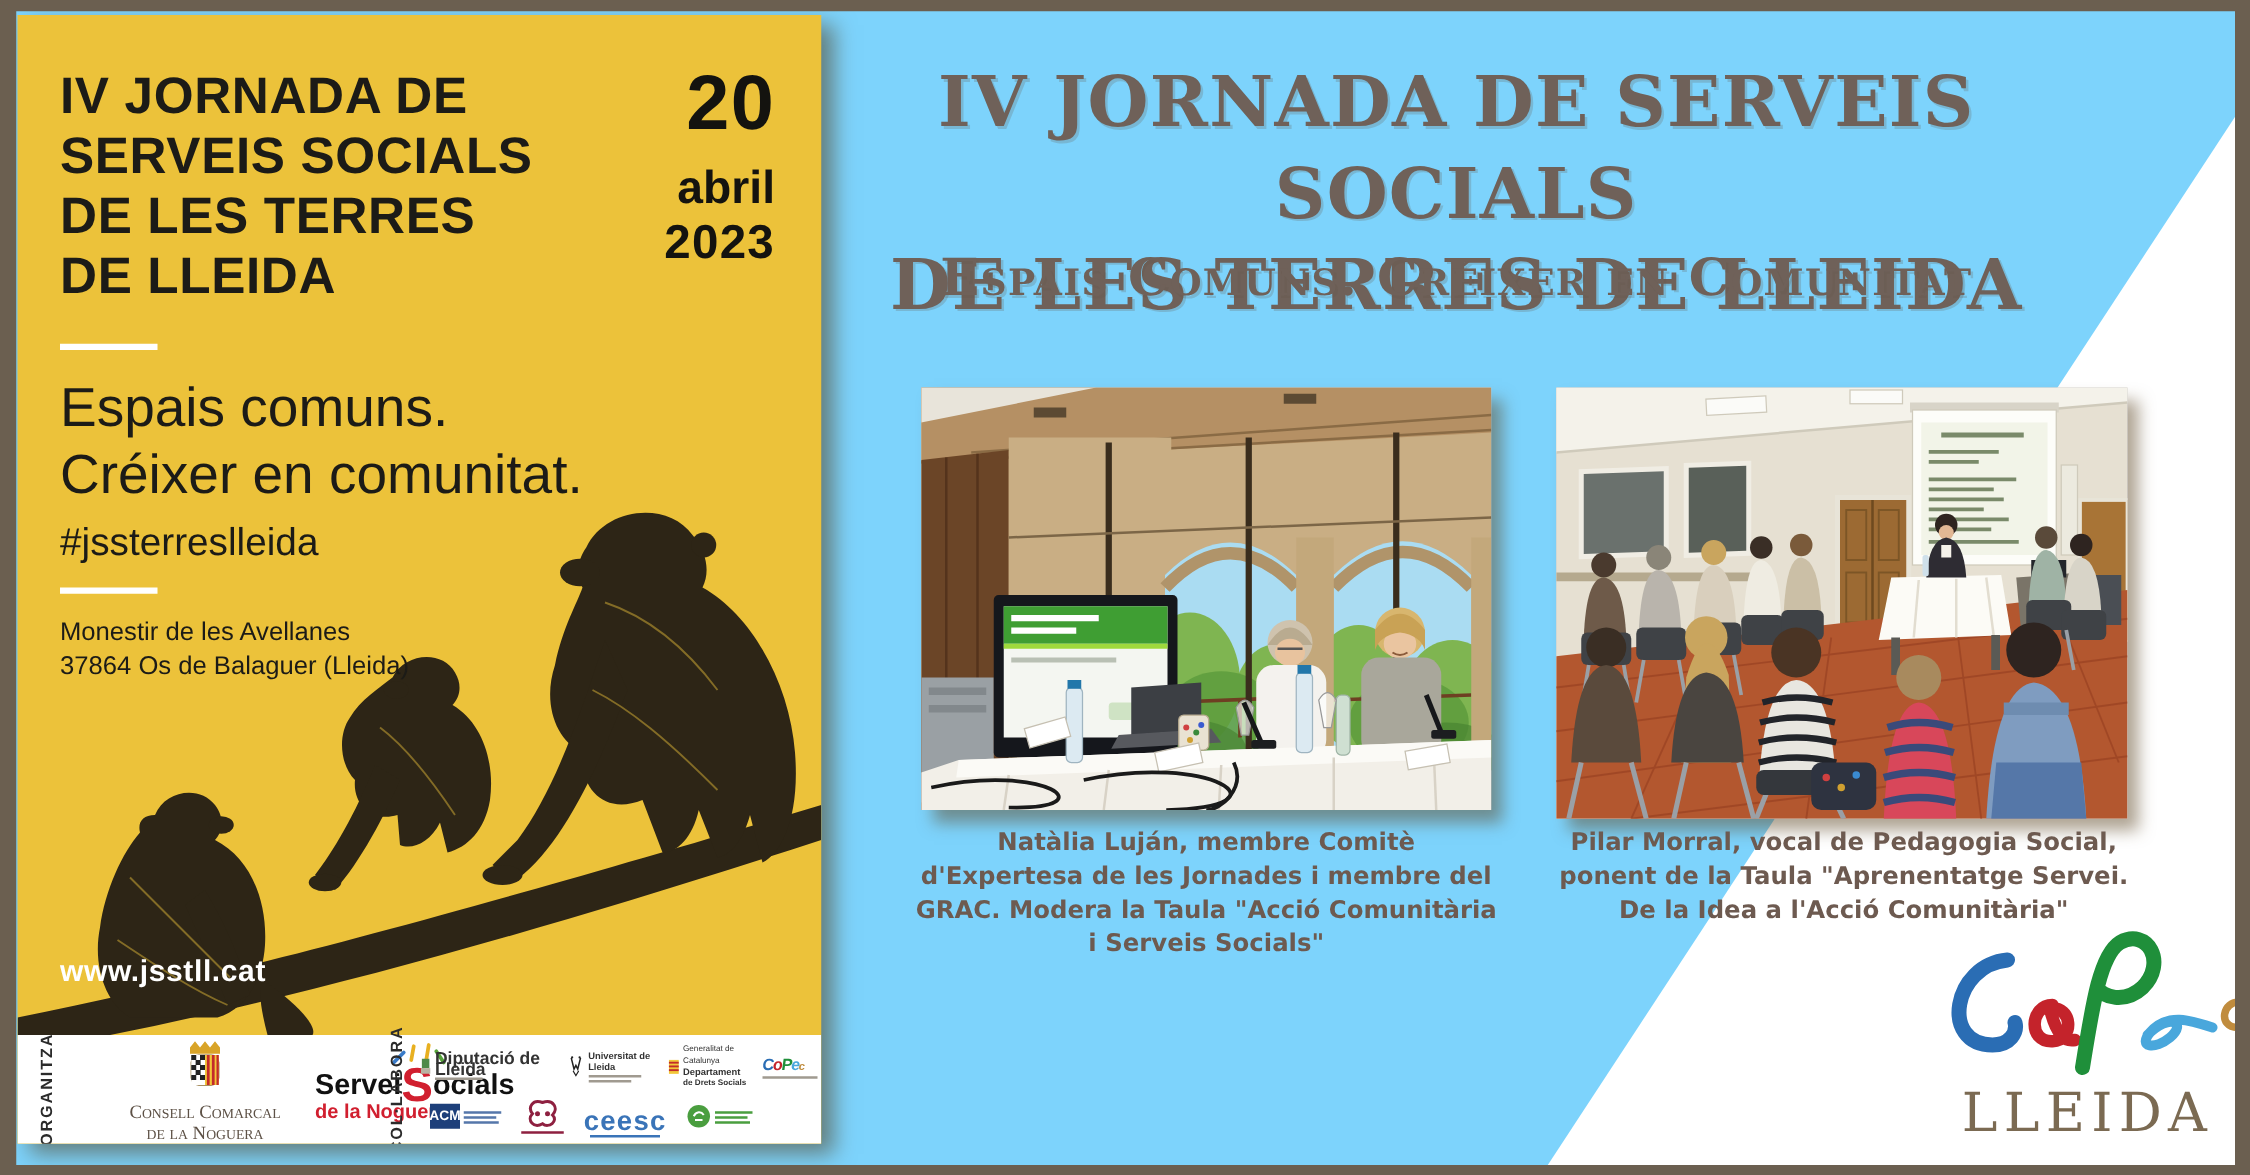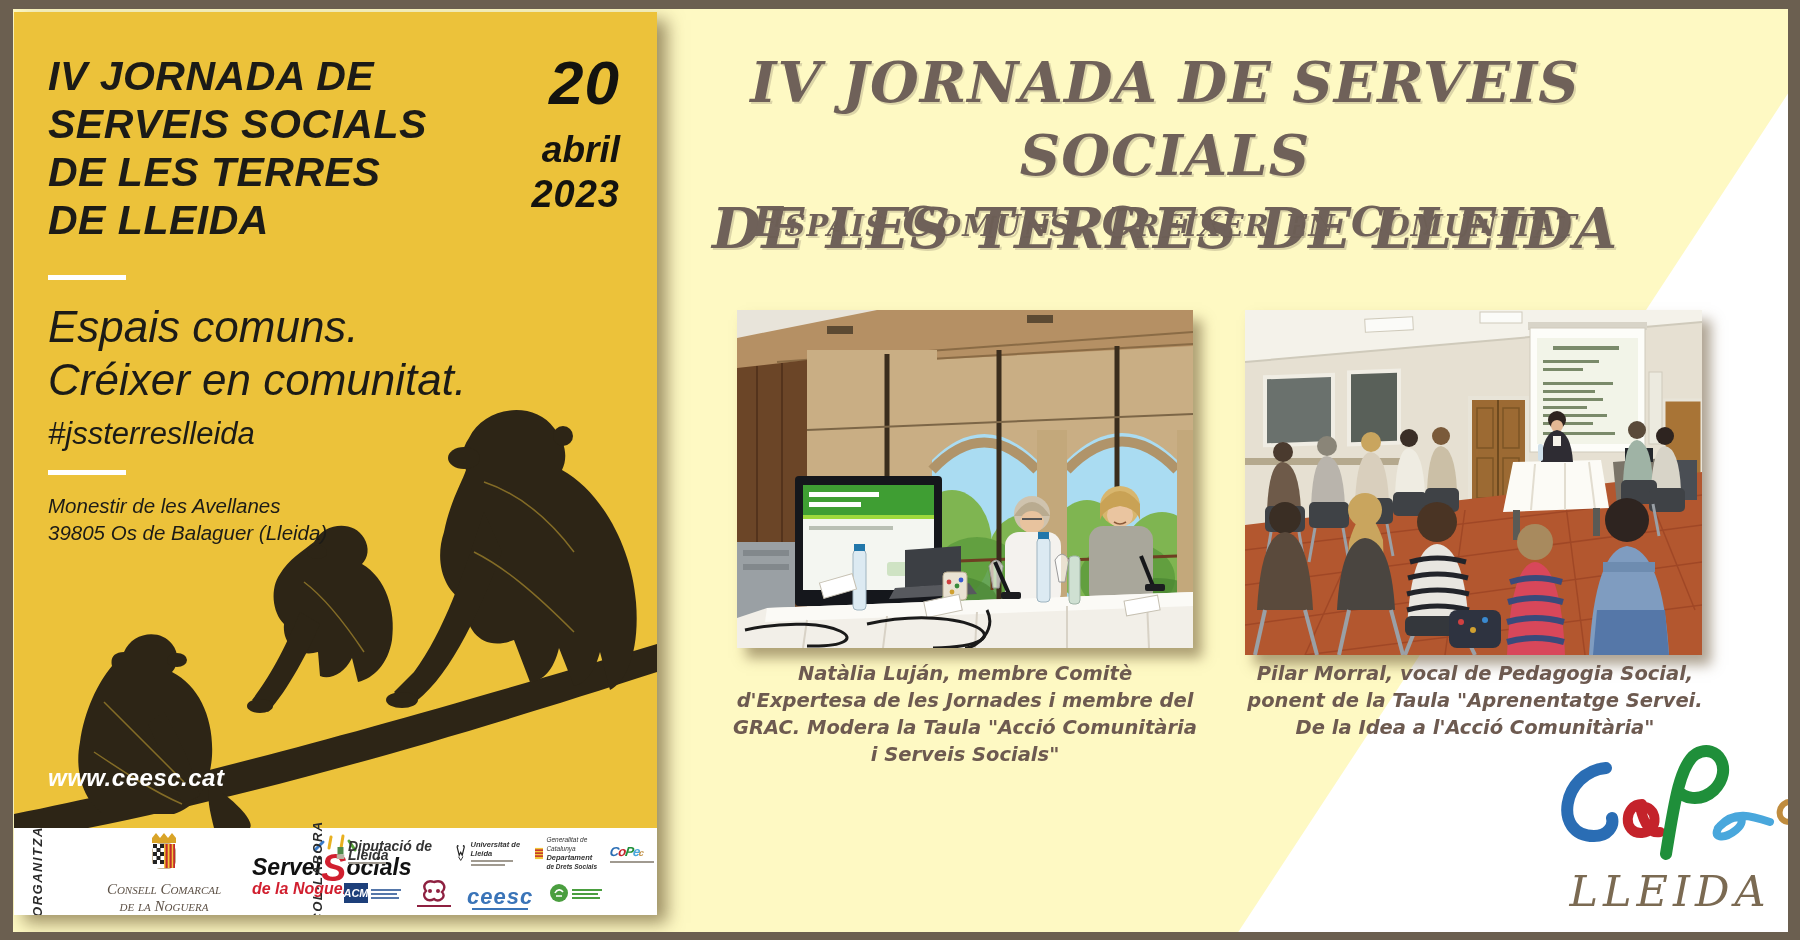--- a/index.html
+++ b/index.html
@@ -1,17 +1,17 @@
 <!DOCTYPE html>
 <html><head>
 <meta charset="utf-8">
 <style>
   html,body{margin:0;padding:0;background:#444;}
-  .stage{position:relative;width:1800px;height:940px;background:#fef9c3;overflow:hidden;
-         font-family:"Liberation Sans",sans-serif;font-style:italic;}
+  .stage{position:relative;width:1800px;height:940px;background:#7dd3fc;overflow:hidden;
+         font-family:"Liberation Sans",sans-serif;}
   
   .frame{position:absolute;inset:0;border-top:9px solid #6b5f50;border-bottom:8px solid #6b5f50;
          border-left:13px solid #6b5f50;border-right:12px solid #6b5f50;pointer-events:none;z-index:60;}
   .wedge{position:absolute;inset:0;background:#ffffff;clip-path:polygon(100% 8%,100% 100%,68.5% 100%);z-index:1;}
   
   .poster{position:absolute;left:14px;top:12px;width:643px;height:903px;background:#ecc23a;
           box-shadow:10px 8px 16px rgba(80,60,25,.55);z-index:2;overflow:hidden;}
   .p-title{position:absolute;left:34px;top:40px;font-weight:700;font-size:41px;line-height:48px;
            color:#1c1b17;letter-spacing:.5px;}
   .p-date{position:absolute;right:37px;top:40px;text-align:right;color:#14130f;}
@@ -120,24 +120,24 @@
       <div>Espais comuns.</div>
       <div>Créixer en comunitat.</div>
     </div>
 
     <div class="p-hash">#jssterreslleida</div>
 
     <div class="p-rule" style="top:458px;"></div>
 
     <div class="p-venue">
       <div>Monestir de les Avellanes</div>
-      <div>39805 Os de Balaguer (Lleida)</div>
+      <div>37864 Os de Balaguer (Lleida)</div>
     </div>
 
-    <div class="p-web">www.ceesc.cat</div>
+    <div class="p-web">www.jsstll.cat</div>
 
     <div class="p-footer">
       <div class="vlabel" style="left:6px;">
         <span>ORGANITZA</span>
       </div>
 
       <div class="consell">
         <svg width="34" height="44" viewBox="0 0 34 44">
           <path d="M5 6 L9 1 L13 6 L17 1 L21 6 L25 1 L29 6 L29 11 L5 11 Z" fill="#d9a428"></path>
           <rect x="6" y="12" width="22" height="24" rx="6" fill="#f3e9d4" stroke="#8a6b2f"></rect>

